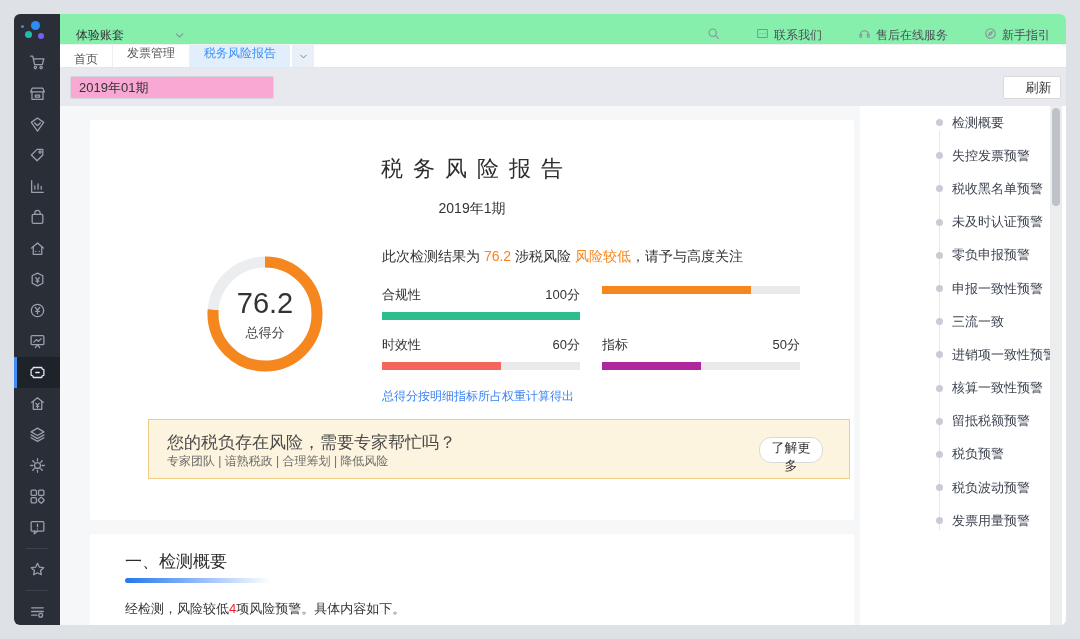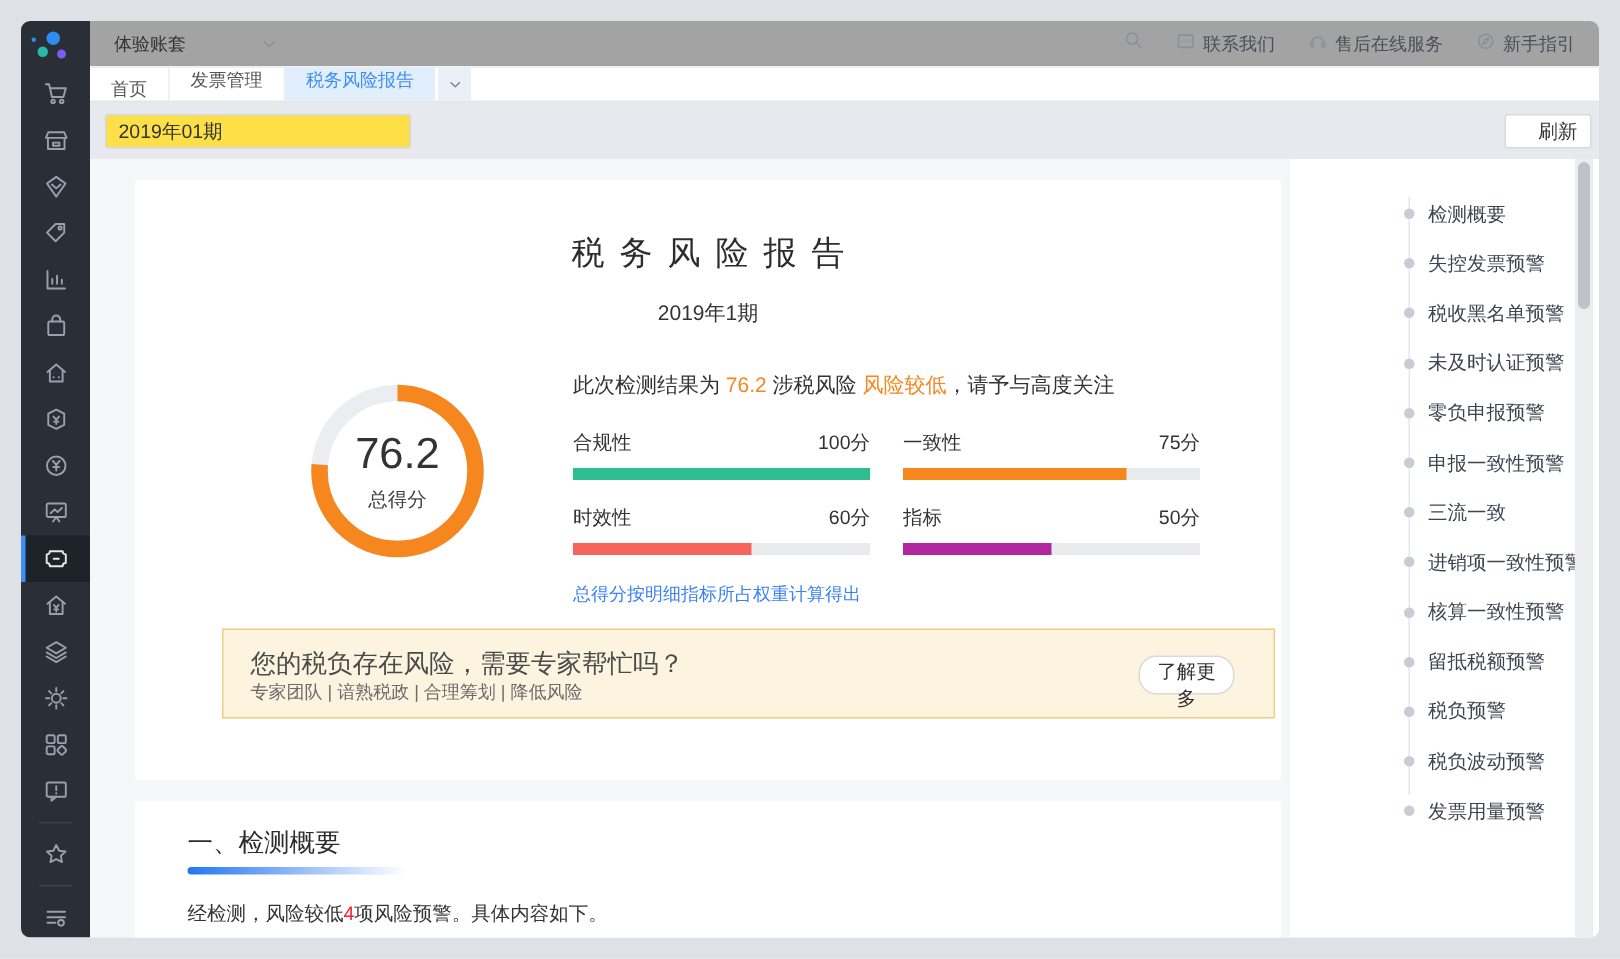--- a/index.html
+++ b/index.html
@@ -14,42 +14,42 @@
   .side-ic{width:46px;height:31px;flex:none;display:flex;align-items:center;justify-content:center;
     color:#9aa0ab;cursor:pointer;position:relative;}
   .side-ic svg{width:17px;height:17px;stroke:currentColor;fill:none;stroke-width:1.2;
     stroke-linecap:round;stroke-linejoin:round;}
   .side-ic.active{background:#1e232a;color:#e3e7ee;}
   .side-ic.active::before{content:"";position:absolute;left:0;top:0;bottom:0;width:3px;background:#3e8ef5;}
   .side-div{width:22px;height:1px;background:#3c424b;margin:5px 0;flex:none;}
   .side-gap{flex:1;}
   
   .main{position:absolute;left:46px;top:0;width:1006px;height:611px;}
-  .topbar{position:absolute;left:0;top:0;width:100%;height:31px;background:#a3a3a3;
-    border-bottom:1px solid #f0f1f3;display:flex;align-items:center;box-sizing:border-box;}
+  .topbar{position:absolute;left:0;top:0;width:100%;height:31px;background:#86efac;
+    border-bottom:1px solid #f0f1f3;display:flex;align-items:flex-end;box-sizing:border-box;}
   .account{display:flex;align-items:center;width:110px;margin-left:16px;justify-content:space-between;
     font-size:12px;color:#333;cursor:pointer;}
   .account svg,.tb-ic svg{width:13px;height:13px;stroke:#8a9097;fill:none;stroke-width:1.3;
     stroke-linecap:round;stroke-linejoin:round;}
-  .topbar-right{margin-left:auto;display:flex;align-items:center;gap:22px;margin-right:16px;}
+  .topbar-right{margin-left:auto;display:flex;align-items:center;gap:36px;margin-right:16px;}
   .tb-link{display:flex;align-items:center;gap:5px;font-size:12px;color:#4a4f57;cursor:pointer;}
   
   .tabbar{position:absolute;left:0;top:31px;width:100%;height:23px;background:#fff;
     border-bottom:1px solid #e3e6ea;display:flex;align-items:stretch;box-sizing:border-box;}
   .tab{display:flex;align-items:center;gap:6px;padding:0 14px;font-size:12px;color:#555;
     border-right:1px solid #efefef;cursor:pointer;flex-direction:column;}
   .tab svg{width:12px;height:12px;stroke:#666;fill:none;stroke-width:1.3;stroke-linecap:round;stroke-linejoin:round;}
   .tab.active{background:#e1eefc;color:#3e8ef5;border-right:none;}
   .tab .close{font-size:11px;color:#8a9097;margin-left:6px;}
   .tab-more{width:22px;display:flex;align-items:center;justify-content:center;background:#e9f0f8;
     margin-left:2px;cursor:pointer;}
   .tab-more svg{width:11px;height:11px;stroke:#7a828c;fill:none;stroke-width:1.4;stroke-linecap:round;stroke-linejoin:round;}
   
   .toolbar{position:absolute;left:0;top:54px;width:100%;height:38px;background:#e7e9ee;}
-  .period-input{position:absolute;left:10px;top:8px;width:186px;height:21px;background:#fde047;
+  .period-input{position:absolute;left:10px;top:8px;width:186px;height:21px;background:#f9a8d4;
     border:1px solid #d4d7dc;border-radius:2px;font-size:13px;color:#333;padding:0 8px;
     font-family:inherit;}
   .refresh-btn{position:absolute;right:5px;top:8px;width:58px;height:23px;background:#fff;
     border:1px solid #d9d9d9;border-radius:2px;font-size:13px;color:#333;cursor:pointer;
     font-family:inherit;padding-left:19px;}
   
   .content{position:absolute;left:0;top:92px;width:100%;height:519px;background:#f6f7f8;}
   .card{position:absolute;background:#fff;border-radius:2px;}
   .card1{left:30px;top:14px;width:764px;height:400px;}
   .card2{left:30px;top:428px;width:764px;height:140px;}
@@ -75,21 +75,21 @@
   .banner-sub{position:absolute;left:18px;top:33px;font-size:12px;color:#6b6b6b;}
   .banner-btn{position:absolute;right:26px;top:17px;width:64px;height:26px;background:#fff;
     border:1px solid #d9d9d9;border-radius:12px;font-size:13px;color:#333;cursor:pointer;font-family:inherit;}
   .sec-head{position:absolute;left:35px;top:16px;font-size:17px;color:#2c2c2c;}
   .sec-underline{position:absolute;left:35px;top:44px;width:146px;height:5px;border-radius:3px;
     background:linear-gradient(to right,#2476f0,rgba(36,118,240,0));}
   .sec-body{position:absolute;left:35px;top:66px;font-size:13px;color:#333;}
   .red{color:#f5222d;}
   
   .nav-panel{position:absolute;left:800px;top:0;width:206px;height:519px;background:#fff;}
-  .nav-list{position:relative;padding-top:20px;}
+  .nav-list{position:relative;padding-top:0;}
   .nav-list::before{content:"";position:absolute;left:79px;top:25px;height:399px;width:1px;background:#e4e7eb;}
   .nav-item{height:33.2px;display:flex;align-items:center;cursor:pointer;position:relative;}
   .nav-dot{width:7px;height:7px;border-radius:50%;background:#c8ccd4;margin-left:76px;flex:none;z-index:1;}
   .nav-label{font-size:13px;color:#3d4450;margin-left:9px;white-space:nowrap;}
   .scroll-track{position:absolute;left:190px;top:0;width:12px;height:519px;background:#ebedef;}
   .scroll-thumb{position:absolute;left:2px;top:2px;width:8px;height:98px;border-radius:4px;background:#bfc2c6;cursor:pointer;}
 </style>
 </head>
 <body>
 
@@ -316,24 +316,20 @@
                 <div class="metric-head">
                   <span>合规性</span>
                   <span>100分</span>
                 </div>
                 <div class="m-track">
                   <div class="m-fill" style="width: 100%; background: rgb(46, 189, 143);"></div>
                 </div>
               </div>
 
               <div class="metric">
-                <div class="metric-head">
-                  <span>一致性</span>
-                  <span>75分</span>
-                </div>
                 <div class="m-track">
                   <div class="m-fill" style="width: 75%; background: rgb(245, 135, 30);"></div>
                 </div>
               </div>
 
               <div class="metric">
                 <div class="metric-head">
                   <span>时效性</span>
                   <span>60分</span>
                 </div>

